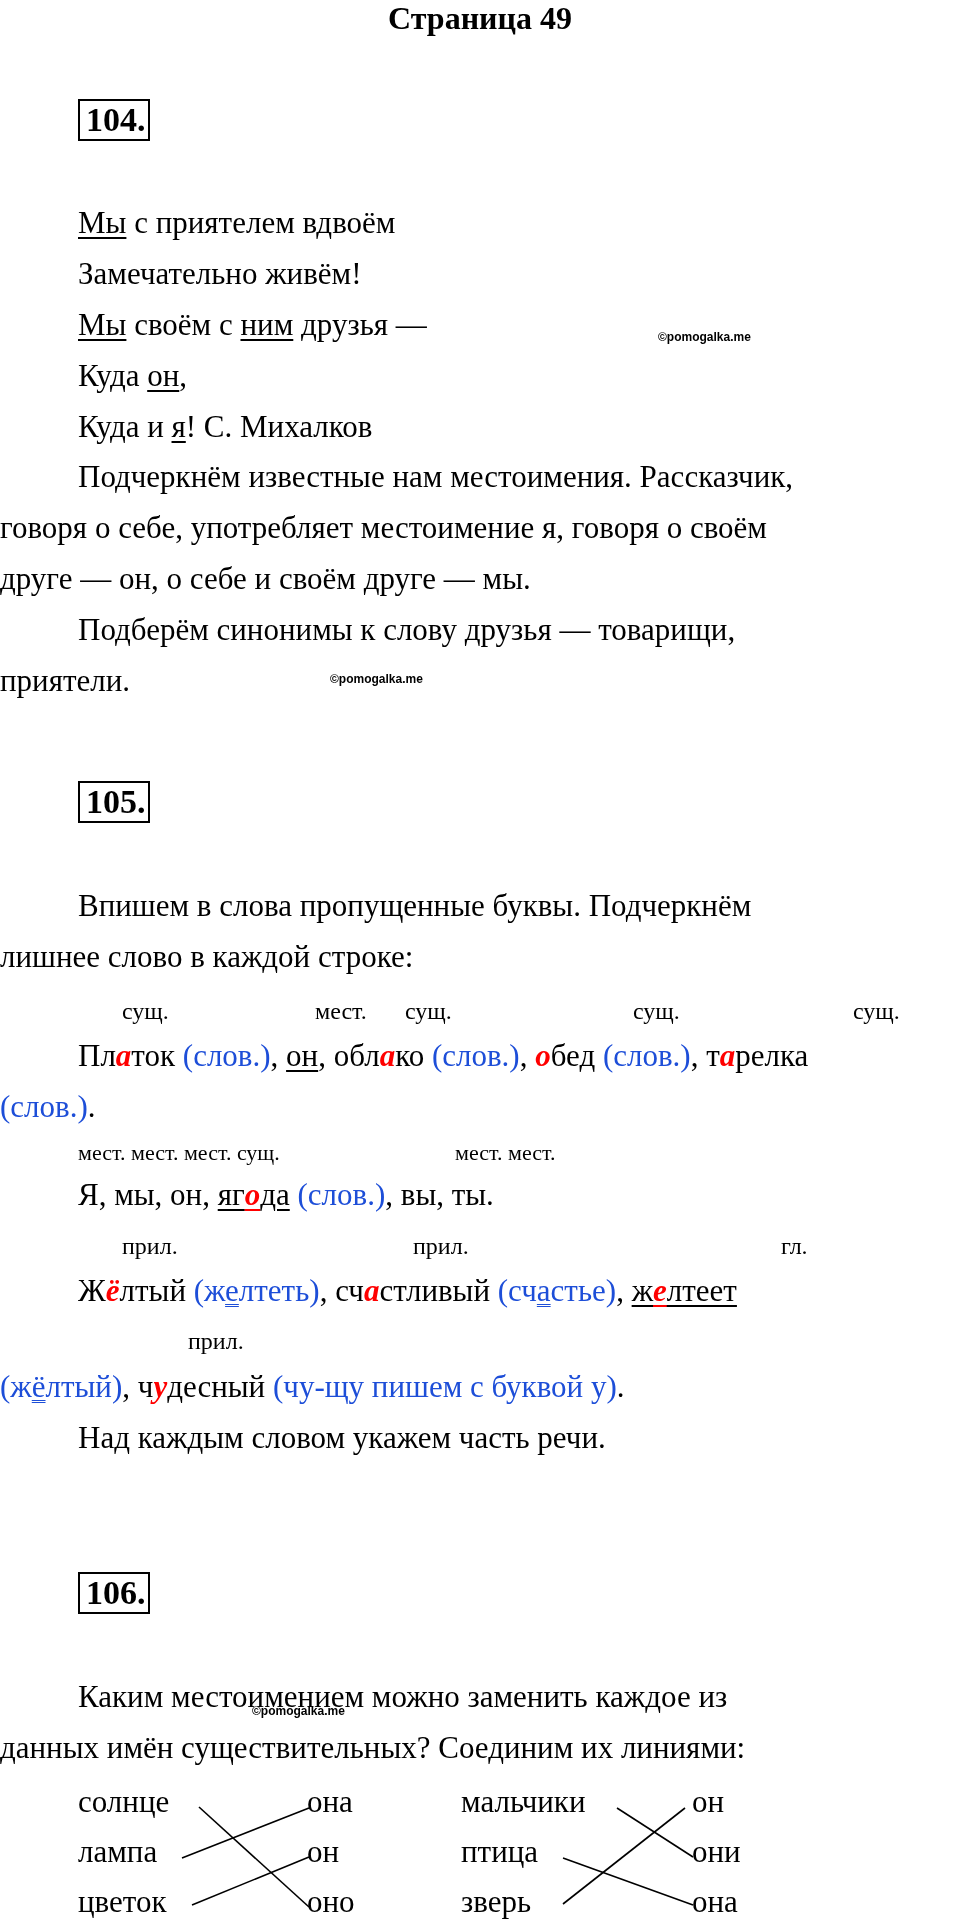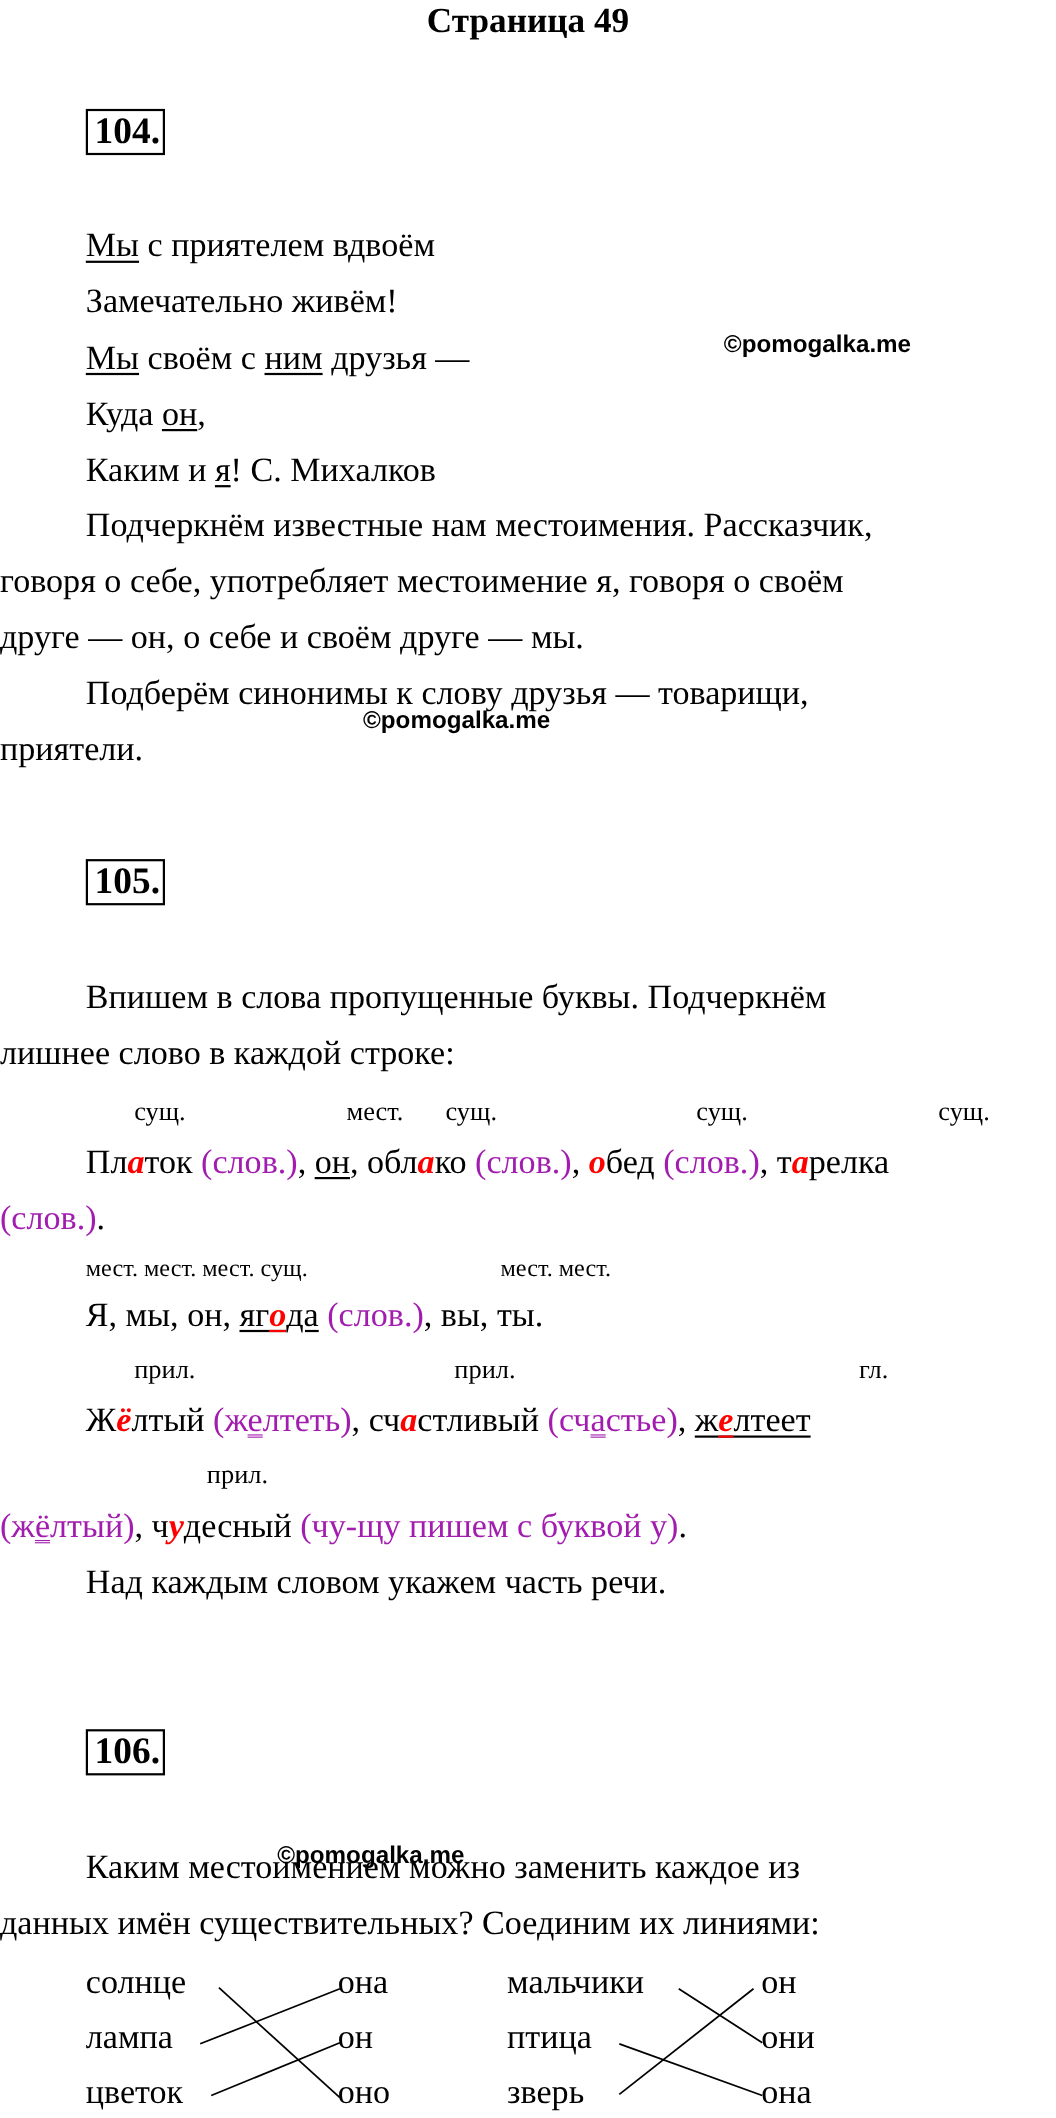--- a/index.html
+++ b/index.html
@@ -5,44 +5,44 @@
   html, body { margin:0; padding:0; background:#ffffff; }
   body { width:960px; height:1925px; position:relative; overflow:hidden;
          font-family:"Liberation Serif", "DejaVu Serif", serif; color:#000; }
   .abs { position:absolute; white-space:nowrap; }
   .title { left:0; width:960px; text-align:center; top:-2px; font-weight:bold; font-size:32px; line-height:40px; }
   .numbox { border:2px solid #000; font-weight:bold; font-size:34px; line-height:38px; padding:0 2px 0 6px; }
   .txt { font-size:31px; line-height:40px; }
   .small { font-size:22px; line-height:26px; }
   .u { text-decoration:underline; text-decoration-thickness:2px; text-underline-offset:4px; }
   .red { color:#ff0000; font-weight:bold; font-style:italic; }
-  .gray { color:#a21caf; }
+  .gray { color:#1d4ed8; }
   .dbl { text-decoration:underline double; text-decoration-thickness:1px; text-underline-offset:3px; }
-  .wm { font-family:"Liberation Sans", "DejaVu Sans", sans-serif; font-weight:bold; font-size:22px; line-height:20px; }
+  .wm { font-family:"Liberation Sans", "DejaVu Sans", sans-serif; font-weight:bold; font-size:12px; line-height:20px;margin-top:24px; }
   svg.lines { position:absolute; left:0; top:0; width:960px; height:1925px; pointer-events:none; }
 </style>
 </head>
 <body>
 
 <div class="abs title">Страница 49</div>
 
 <div class="abs numbox" style="left:78px; top:99px;">104.</div>
 
 <div class="abs txt" style="left:78px; top:203px;">
   <span class="u">Мы</span><span> с приятелем вдвоём</span>
 </div>
 <div class="abs txt" style="left:78px; top:254px;">Замечательно живём!</div>
 <div class="abs txt" style="left:78px; top:305px;">
   <span class="u">Мы</span><span> своём с </span><span class="u">ним</span><span> друзья —</span>
 </div>
 <div class="abs txt" style="left:78px; top:356px;">
   <span>Куда </span><span class="u">он</span><span>,</span>
 </div>
 <div class="abs txt" style="left:78px; top:407px;">
-  <span>Каким и </span><span class="u">я</span><span>! С. Михалков</span>
+  <span>Куда и </span><span class="u">я</span><span>! С. Михалков</span>
 </div>
 
 <div class="abs wm" style="left:658px; top:303px;">©pomogalka.me</div>
 
 <div class="abs txt" style="left:78px; top:457px;">Подчеркнём известные нам местоимения. Рассказчик,</div>
 <div class="abs txt" style="left:0px; top:508px;">говоря о себе, употребляет местоимение я, говоря о своём</div>
 <div class="abs txt" style="left:0px; top:559px;">друге — он, о себе и своём друге — мы.</div>
 <div class="abs txt" style="left:78px; top:610px;">Подберём синонимы к слову друзья — товарищи,</div>
 <div class="abs wm" style="left:330px; top:645px;">©pomogalka.me</div>
 <div class="abs txt" style="left:0px; top:661px;">приятели.</div>

